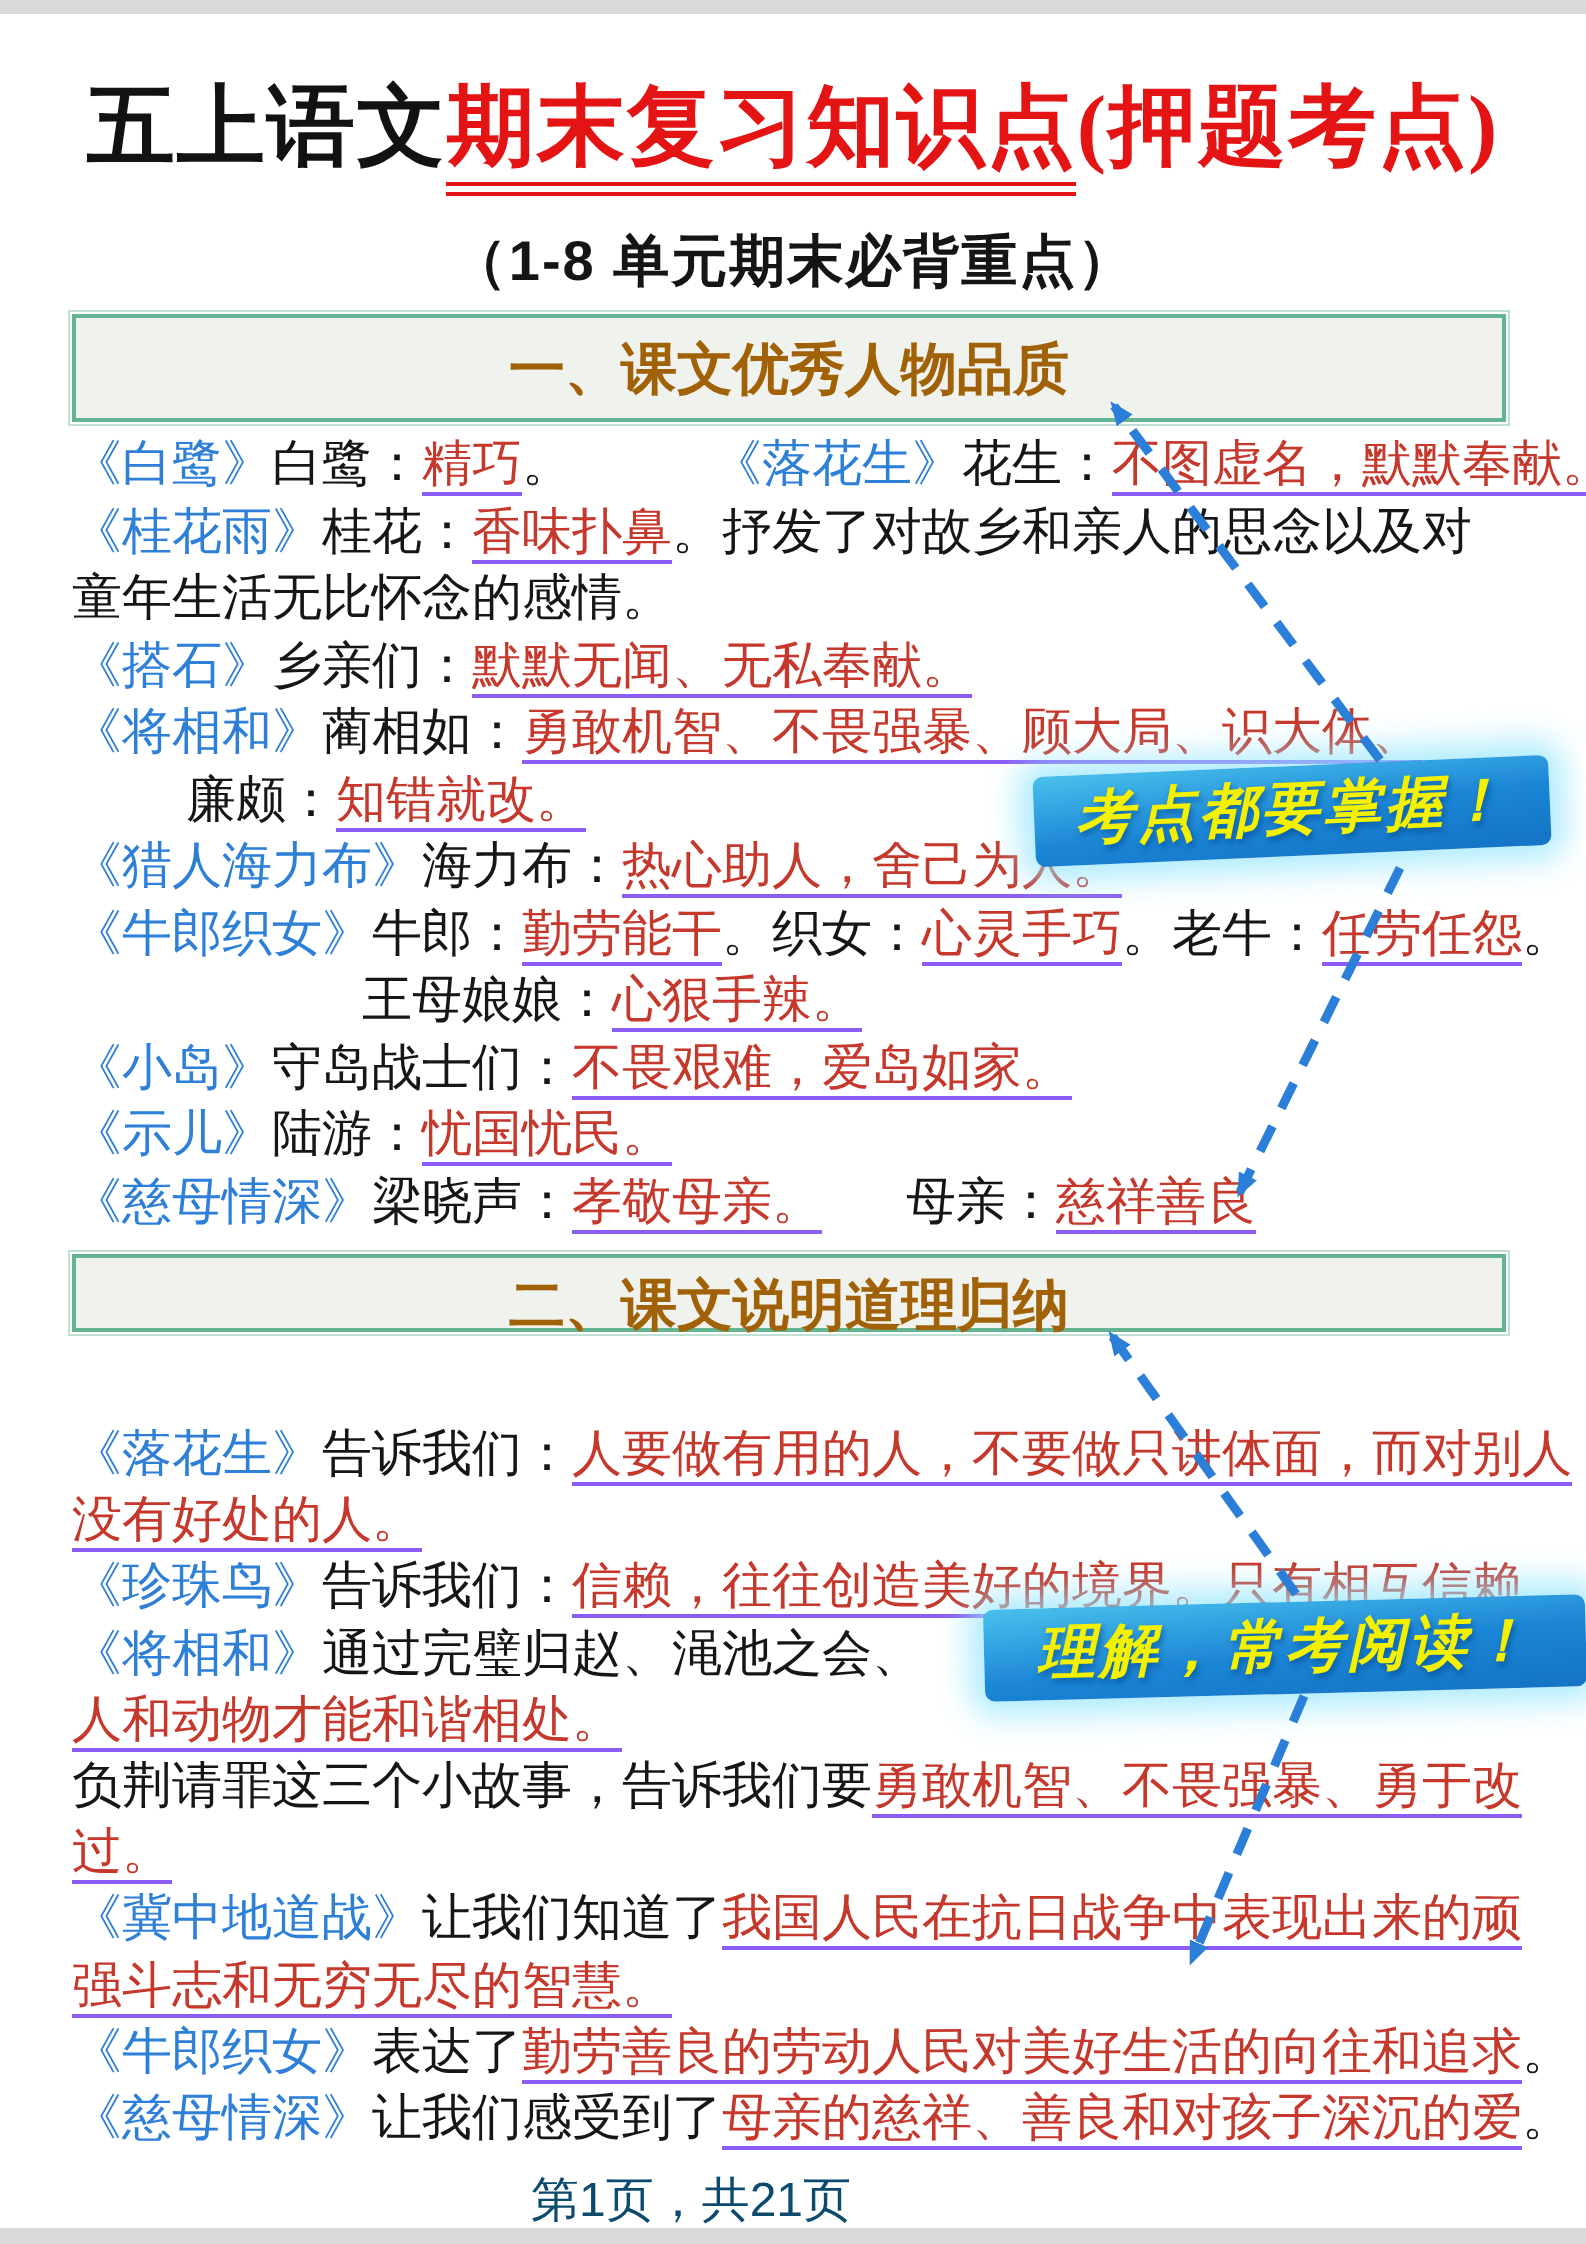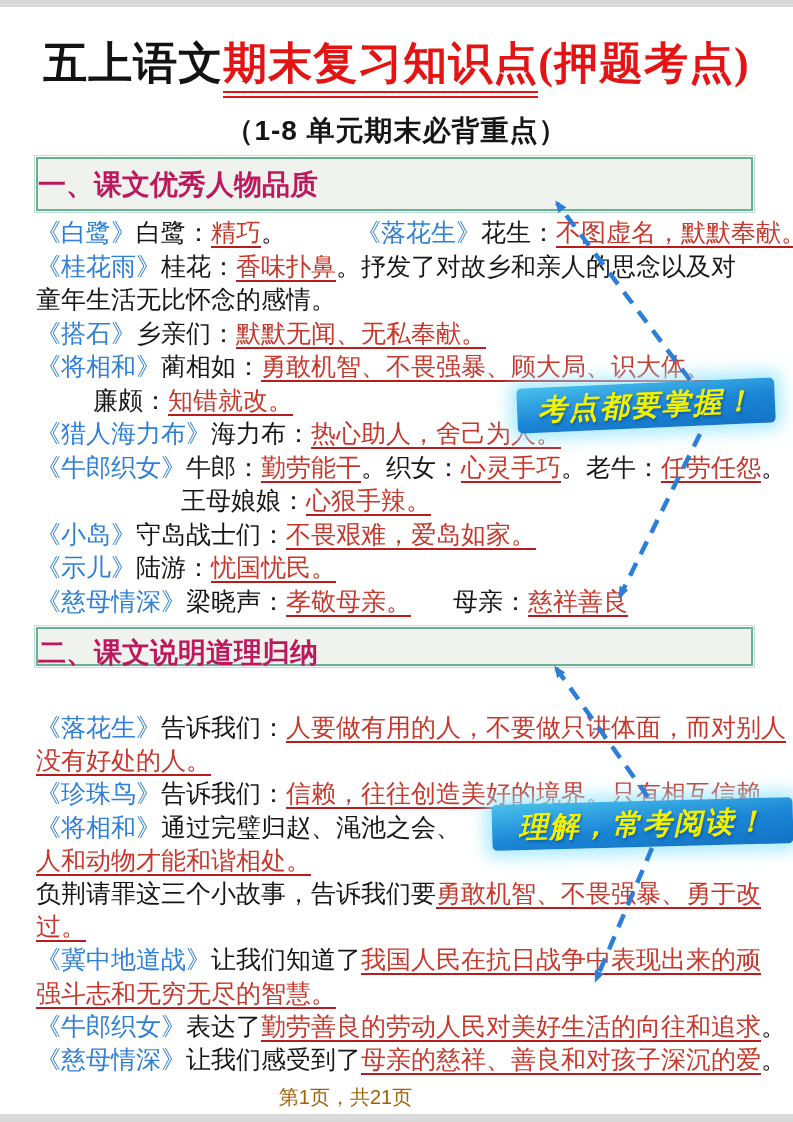--- a/index.html
+++ b/index.html
@@ -16,48 +16,48 @@
   .t-black{color:#121212;}
   .t-red{color:var(--accent-red);}
   .t-dblu{border-bottom:7px double var(--accent-red);padding-bottom:3px;}
 
   #subtitle{position:absolute;top:112px;left:0;width:793px;text-align:center;
             font-weight:bold;font-size:28px;color:#151515;letter-spacing:1px;}
 
   
   .secbox{position:absolute;left:36px;width:717px;box-sizing:border-box;
           border:2px solid var(--box-border);outline:1px solid #bfe0d2;outline-offset:1px;
-          background:#f0f2ed;text-align:left;font-weight:bold;color:#be185d;}
+          background:#f0f2ed;text-align:center;font-weight:bold;color:#a16207;}
   #secbox1{top:157px;height:54px;line-height:52px;font-size:28px;}
   #secbox2{top:627px;height:39px;line-height:48px;font-size:28px;}
 
   
   .body-block{position:absolute;left:36px;width:723px;font-size:25px;color:#161616;}
   #sec1-lines{top:216px;}
   #sec2-lines{top:711px;}
   #sec1-lines .tline{height:33.5px;line-height:33.5px;white-space:nowrap;}
   #sec2-lines .tline{height:33.2px;line-height:33.2px;white-space:nowrap;}
   .r-blue{color:var(--book-blue);text-align:right;}
   .r-ink{color:#161616;}
-  .r-red{color:var(--body-red);border-bottom:2px solid #b91c1c;}
+  .r-red{color:var(--body-red);border-bottom:2px solid #8b5cf6;}
   .gap{display:inline-block;height:2px;}
 
   
   .sticker{position:absolute;border-radius:5px;text-align:center;
            background:linear-gradient(175deg,#49c0ec 0%,#1b85d6 55%,#1473c4 100%);
            box-shadow:0 0 16px 7px rgba(150,230,252,.8);
            color:var(--sticker-text);font-weight:bold;font-style:italic;
            font-size:29px;letter-spacing:2px;white-space:nowrap;overflow:hidden;
            text-shadow:1px 2px 3px rgba(0,70,140,.65);}
   #sticker1{left:517px;top:383px;width:258px;height:45px;line-height:45px;transform:rotate(-2.5deg);}
   #sticker2{left:492px;top:801px;width:301px;height:46px;line-height:46px;transform:rotate(-1.5deg);}
 
   
   #footer{position:absolute;top:1084px;left:0;width:691px;text-align:center;
-          font-size:20px;color:#a16207;}
+          font-size:24px;color:#0c4a6e;}
 
   
   #arrows{position:absolute;left:0;top:0;pointer-events:none;}
 </style>
 </head>
 <body>
 
 <div id="page">
 
   <div id="edge-top" class="edge"></div>

